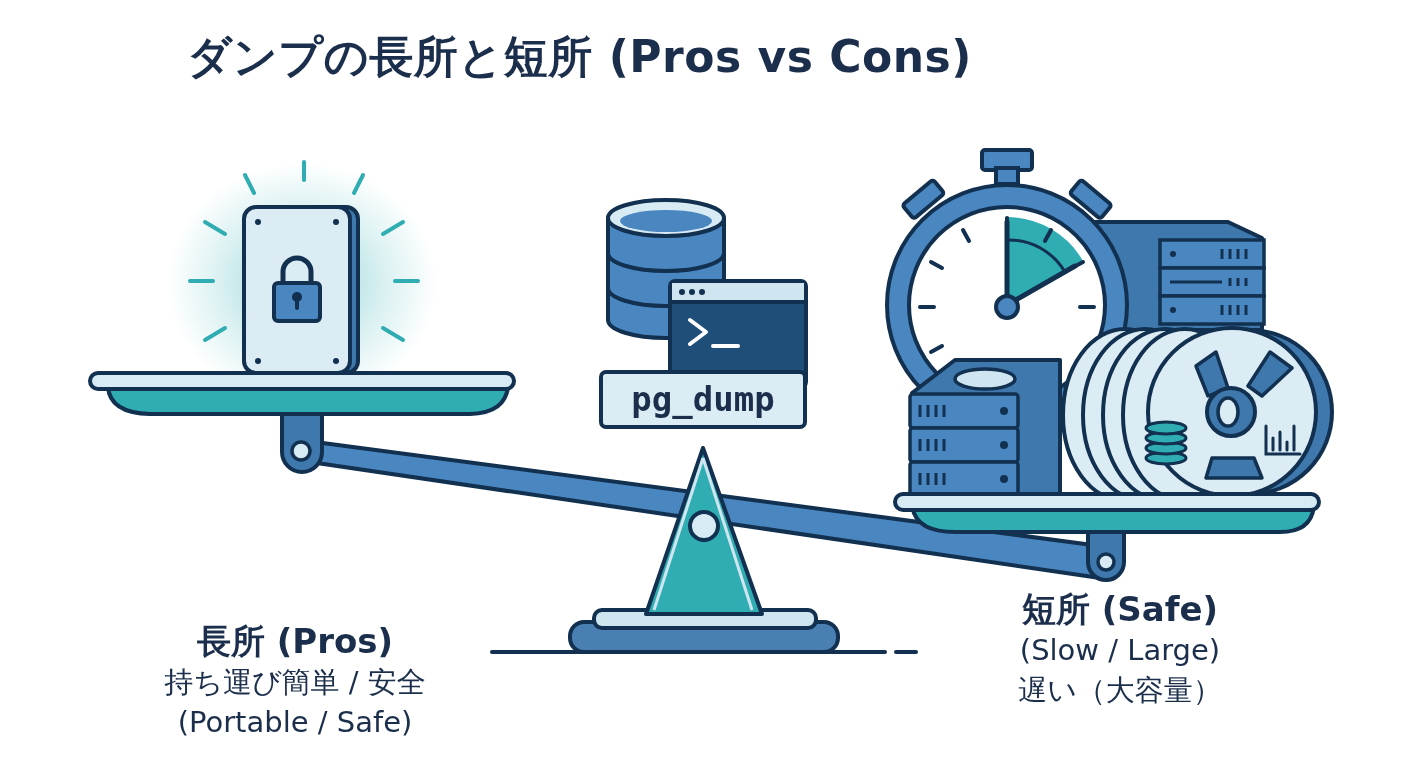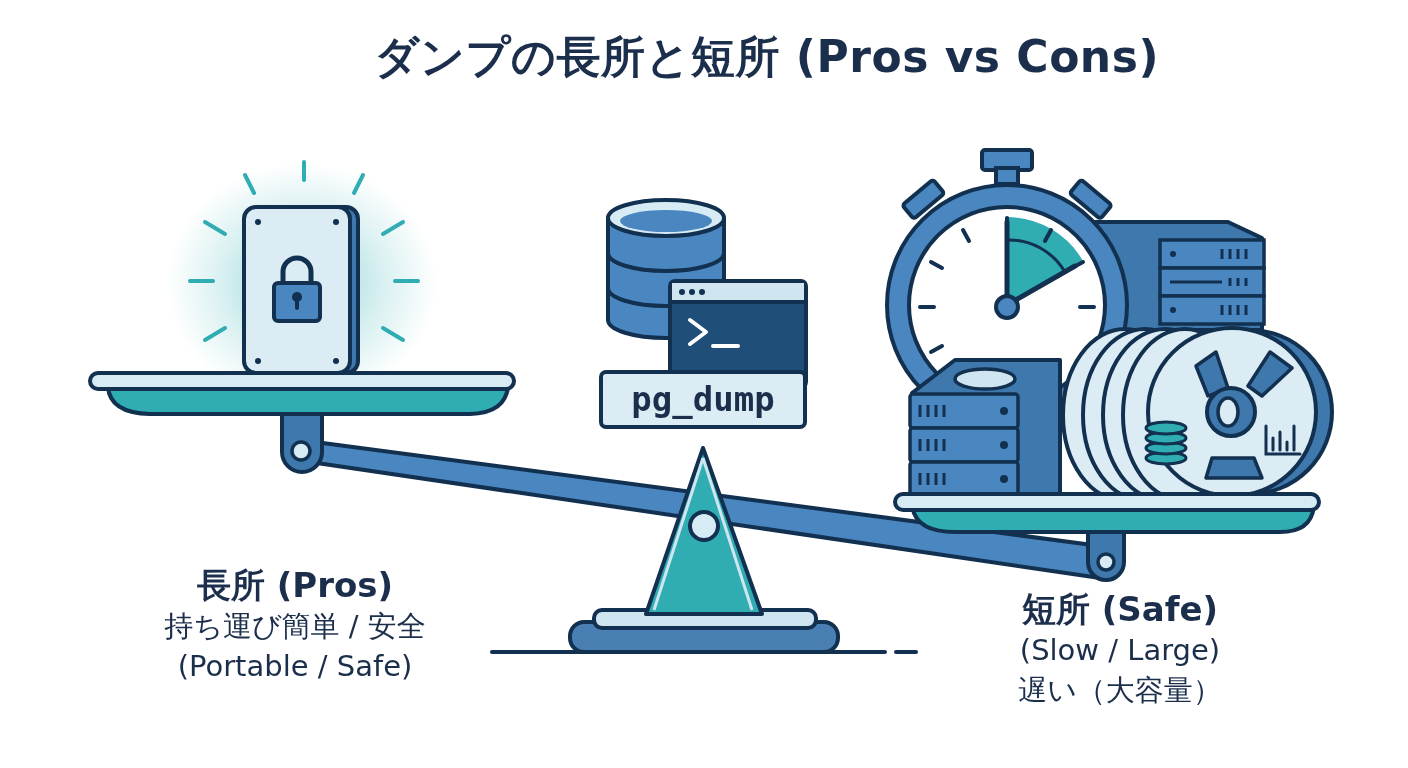--- a/index.html
+++ b/index.html
@@ -1,24 +1,24 @@
 <!DOCTYPE html>
 <html><head>
 <meta charset="utf-8">
 <style>
   html, body { margin:0; padding:0; background:#ffffff; }
   body { width:1408px; height:768px; position:relative; overflow:hidden;
          font-family:"DejaVu Sans", "Liberation Sans", sans-serif; color:#1b2e4b; }
-  .title { position:absolute; left:0; top:28px; width:1159px; text-align:right;
+  .title { position:absolute; left:0; top:28px; width:1159px; text-align:center;
            font-size:44px; font-weight:bold; color:#1b2e4b; letter-spacing:0.5px; }
   svg.scene { position:absolute; left:0; top:0; }
   .label-block { position:absolute; text-align:center; color:#1b2e4b; }
   .label-block .head { font-size:34px; font-weight:bold; line-height:42px; }
   .label-block .sub { font-size:29px; line-height:40px; }
-  .pros { left:110px; top:564px; width:370px; }
+  .pros { left:110px; top:620px; width:370px; }
   .cons { left:965px; top:588px; width:310px; }
   .pgdump-text { font-family:"DejaVu Sans Mono", "Liberation Mono", monospace; }
 </style>
 </head>
 <body>
 
 <div class="title">ダンプの長所と短所 (Pros vs Cons)</div>
 
 <svg class="scene" width="1408" height="768" viewBox="0 0 1408 768" xmlns="http://www.w3.org/2000/svg">
   <defs>

